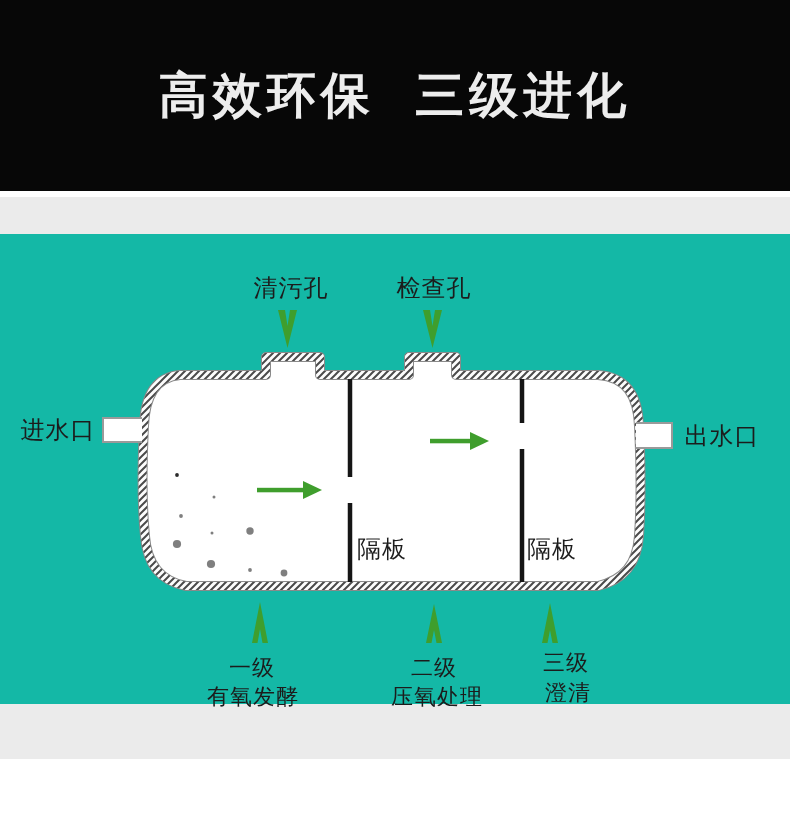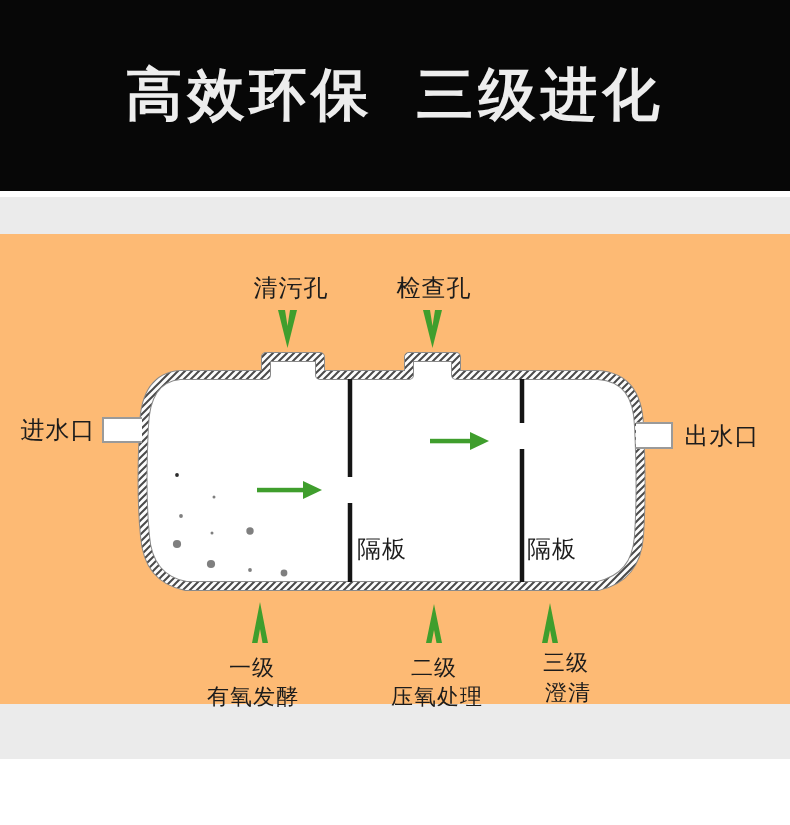--- a/index.html
+++ b/index.html
@@ -7,26 +7,26 @@
     width:790px;height:825px;background:#ffffff;
     font-family:"Liberation Sans","DejaVu Sans",sans-serif;
     overflow:hidden;
   }
   .page{width:790px;height:825px;display:flex;flex-direction:column;}
   .banner{
     height:191px;background:#070707;
     display:flex;align-items:center;justify-content:center;
   }
   .banner-title{
-    color:#ededed;font-size:57px;font-weight:700;
+    color:#ededed;font-size:49px;font-weight:700;
     letter-spacing:5px;word-spacing:22px;white-space:nowrap;
   }
   .strip-white{height:6px;background:#ffffff;}
   .gray-band-top{height:37px;background:#ebebeb;}
-  .panel{height:470px;background:#fdba74;position:relative;}
+  .panel{height:470px;background:#14b8a6;position:relative;}
   .gray-band-bottom{height:55px;background:#ebebeb;}
   .footer-white{flex:1;background:#ffffff;}
   svg{display:block;}
   .label{
     fill:#1c1c1c;font-size:24px;letter-spacing:1px;
     font-family:"Liberation Sans","DejaVu Sans",sans-serif;
   }
   .stage-label{
     fill:#1c1c1c;font-size:22px;letter-spacing:1px;
     font-family:"Liberation Sans","DejaVu Sans",sans-serif;

